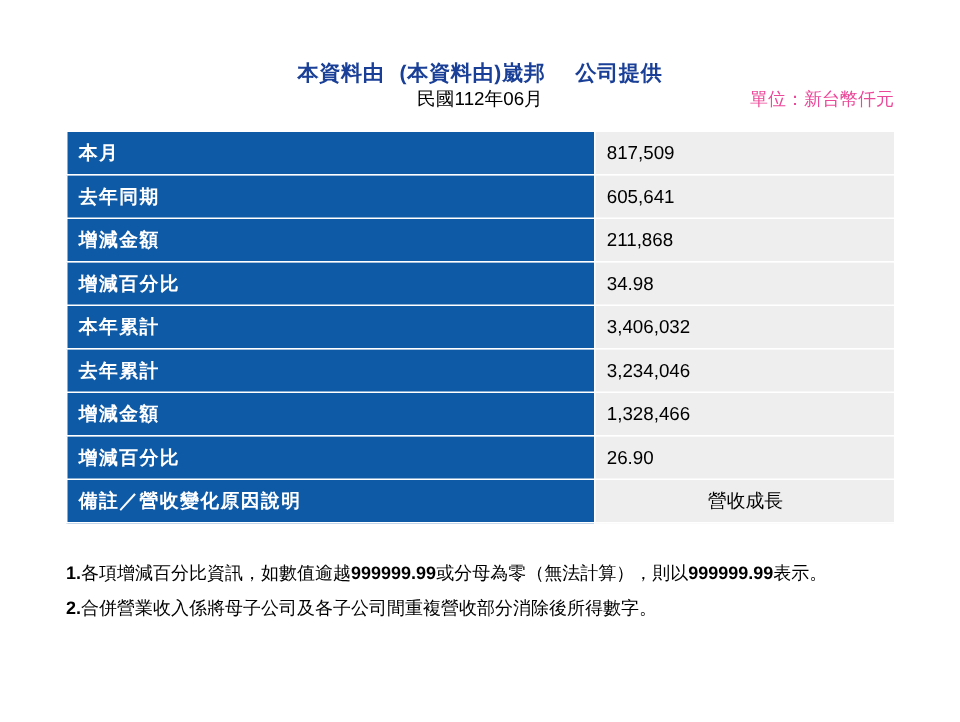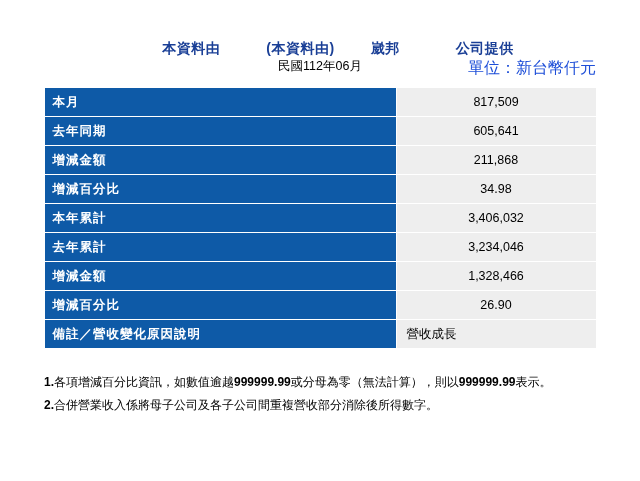--- a/index.html
+++ b/index.html
@@ -23,21 +23,20 @@
   .title-row {
     text-align: center;
     padding-top: 40px;
     font-size: 14px;
     font-weight: bold;
     color: #1a3f96;
     letter-spacing: 0.5px;
   }
   .title-row .seg {
     display: inline;
-    margin-left: 36px;
   }
   .title-row .gap {
     display: inline-block;
     width: 10px;
   }
   .subtitle-row {
     position: relative;
     height: 20px;
     font-size: 12.5px;
     color: #1a1a1a;
@@ -47,22 +46,22 @@
     left: 0;
     right: 0;
     text-align: center;
     font-size: 12.5px;
     color: #000;
   }
   .unit {
     position: absolute;
     right: 44px;
     top: 0;
-    font-size: 16px;
-    color: #1d4ed8;
+    font-size: 12px;
+    color: #ec4899;
   }
   table.report {
     border-collapse: collapse;
     width: 552px;
     margin: 9px auto 0 auto;
     table-layout: fixed;
   }
   table.report td, table.report th {
     border: 1px solid #ffffff;
     height: 29px;
@@ -83,26 +82,26 @@
     background: #0e5aa7;
     color: #ffffff;
     font-weight: bold;
     text-align: left;
     width: 352px;
     letter-spacing: 1px;
   }
   .val {
     background: #eeeeee;
     color: #000000;
-    text-align: center;
+    text-align: left;
     padding-right: 12px;
     width: 200px;
   }
   .val.left {
-    text-align: left;
+    text-align: center;
     padding-left: 10px;
   }
   .notes {
     margin: 22px 0 0 44px;
     font-size: 12px;
     color: #000;
     line-height: 1.95;
   }
   .notes .num {
     font-weight: bold;

